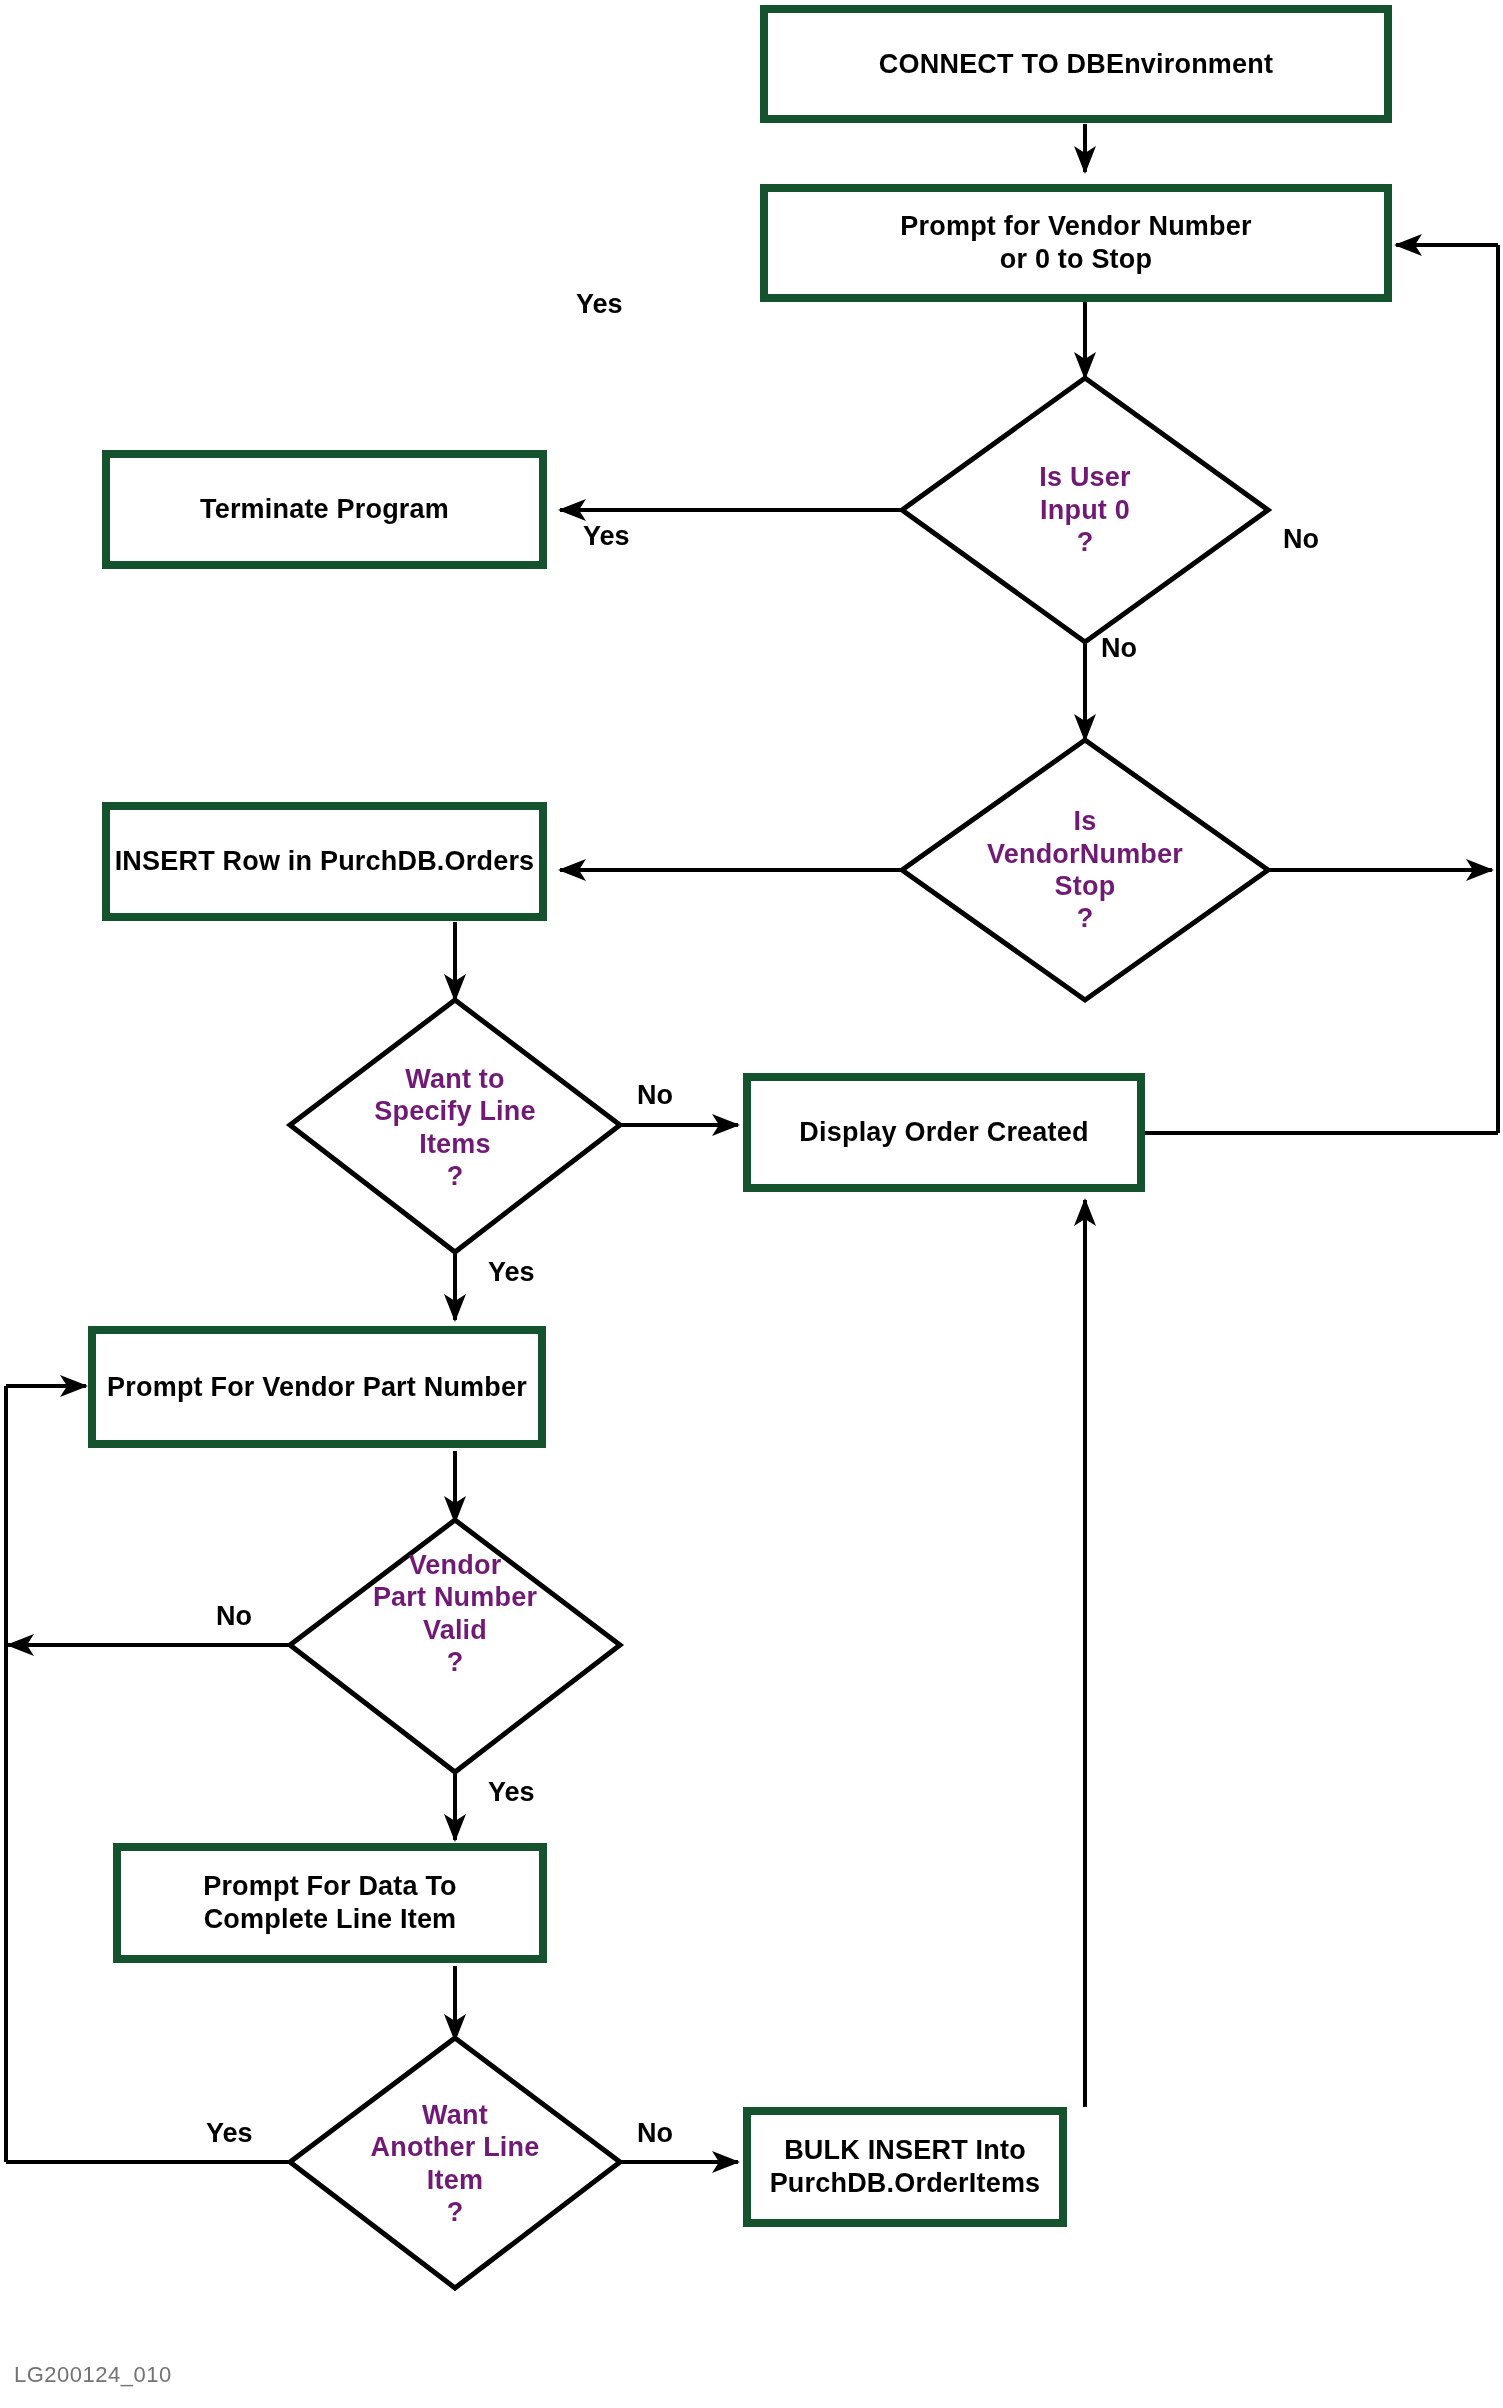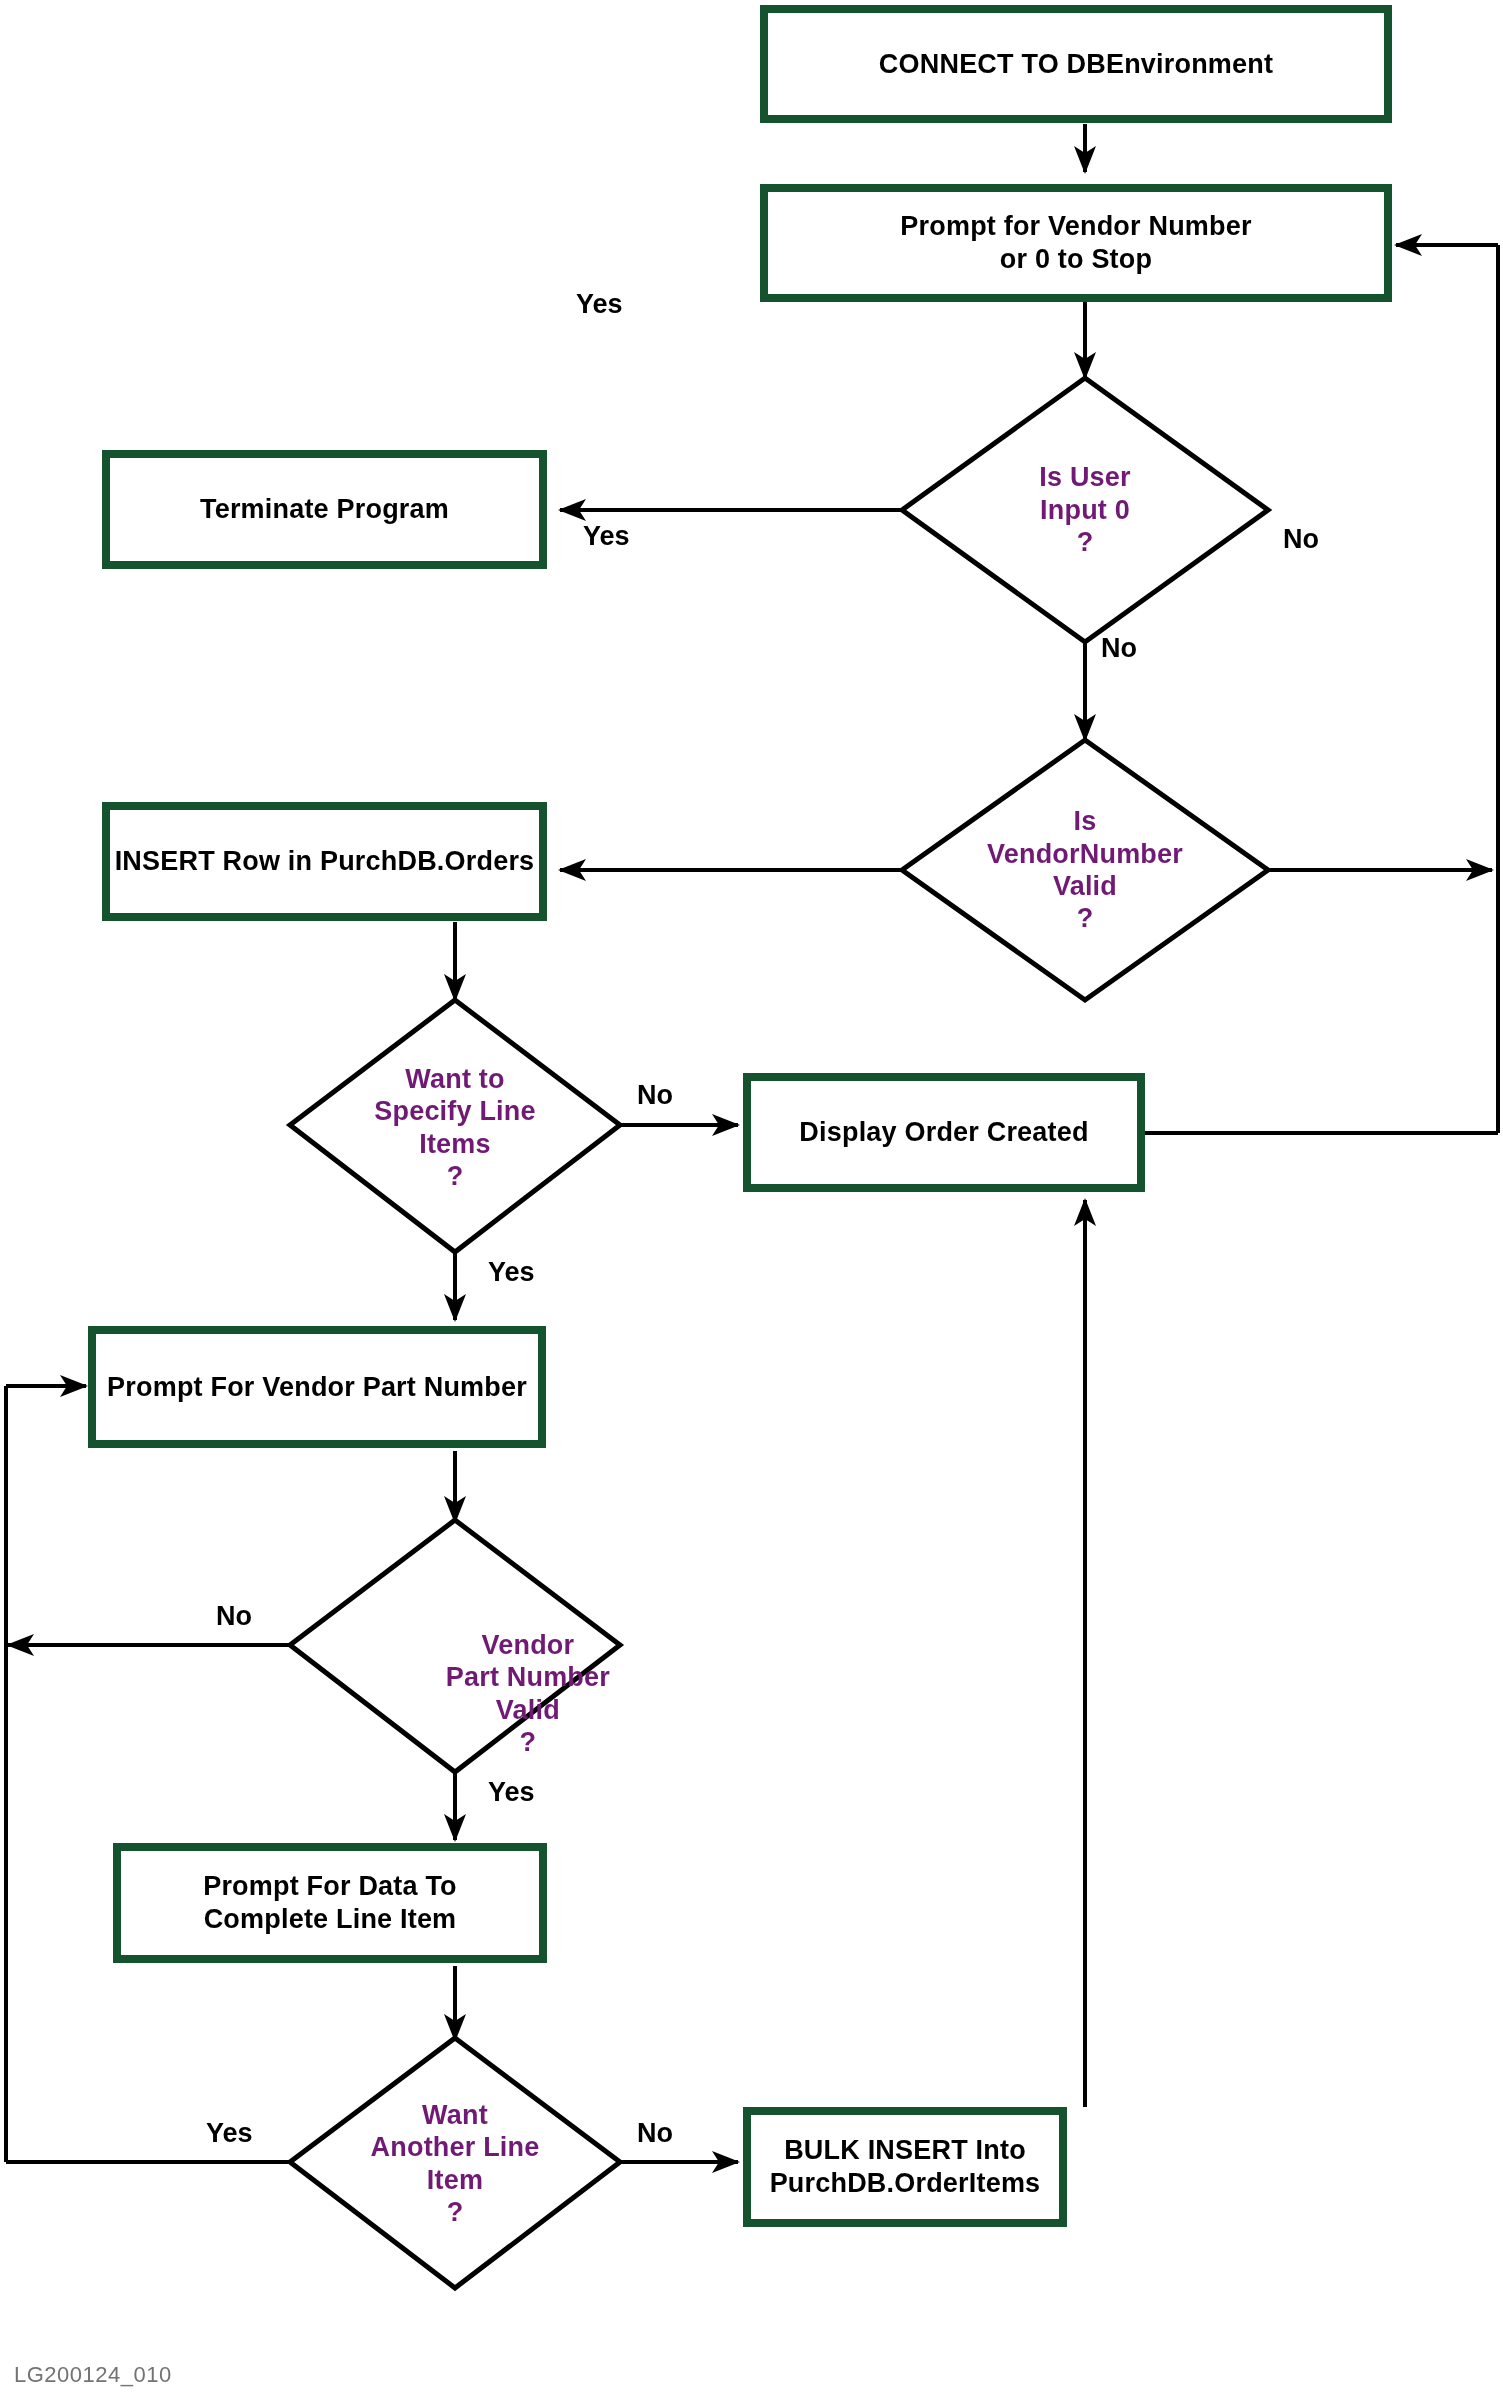--- a/index.html
+++ b/index.html
@@ -180,32 +180,32 @@
 
   <div class="node-diamond" style="left:945px; top:420px; width:280px; height:180px;">
     <span class="node-label">Is User
 Input 0
 ?</span>
   </div>
 
   <div class="node-diamond" style="left:925px; top:770px; width:320px; height:200px;">
     <span class="node-label">Is
 VendorNumber
-Valid
+Stop
 ?</span>
   </div>
 
   <div class="node-diamond" style="left:305px; top:1030px; width:300px; height:195px;">
     <span class="node-label">Want to
 Specify Line
 Items
 ?</span>
   </div>
 
-  <div class="node-diamond" style="left:300px; top:1596px; width:310px; height:195px;justify-content:flex-end;">
+  <div class="node-diamond" style="left:300px; top:1516px; width:310px; height:195px;">
     <span class="node-label">Vendor
 Part Number
 Valid
 ?</span>
   </div>
 
   <div class="node-diamond" style="left:300px; top:2066px; width:310px; height:195px;">
     <span class="node-label">Want
 Another Line
 Item

